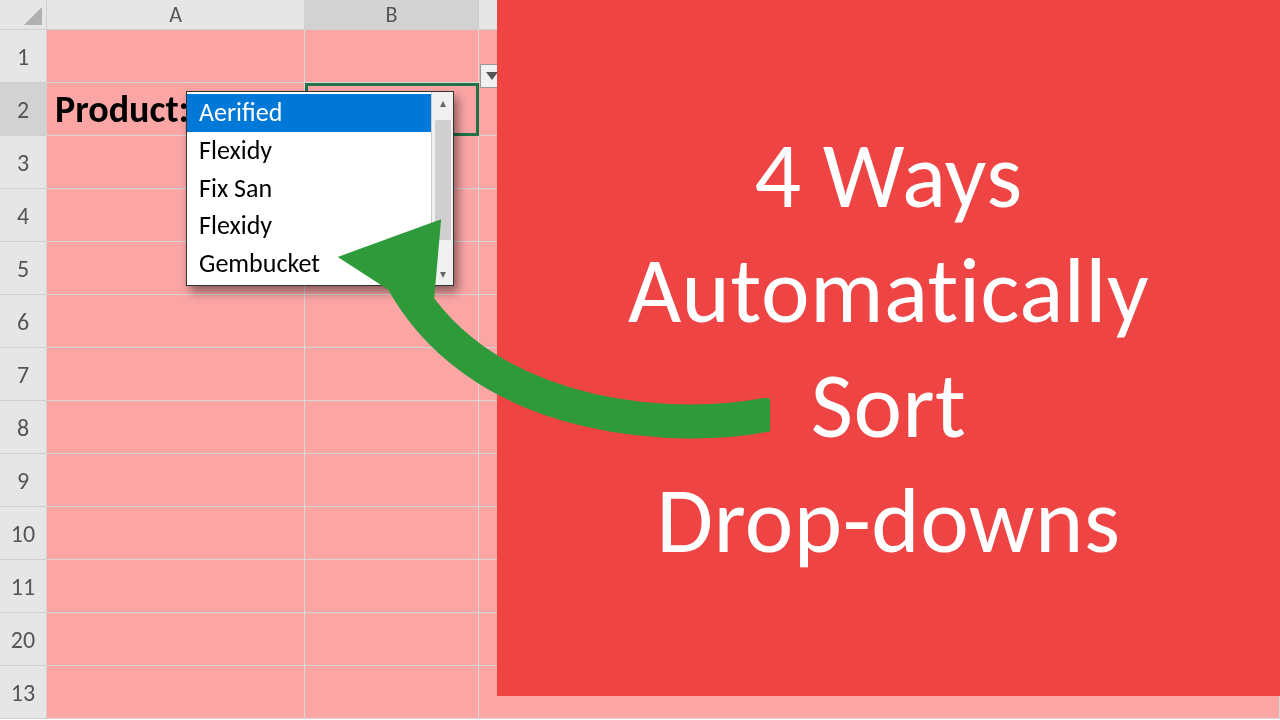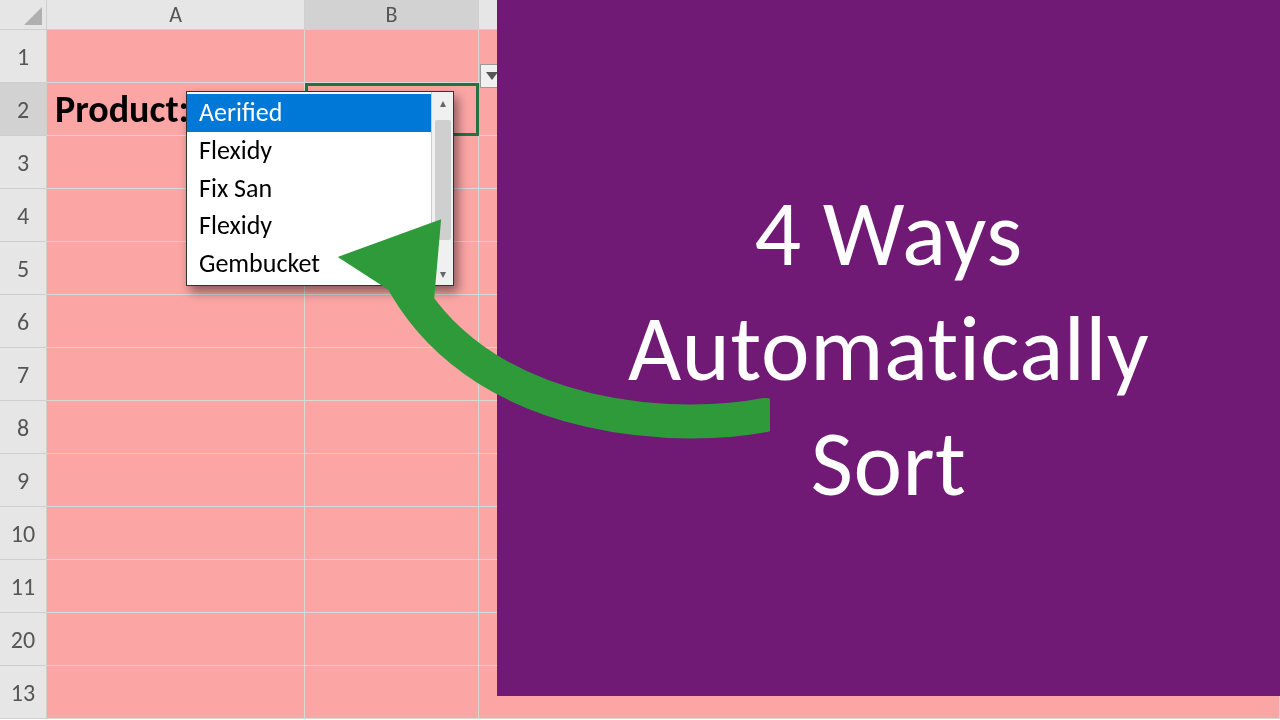--- a/index.html
+++ b/index.html
@@ -29,21 +29,21 @@
   
   .dd { position:absolute; left:186px; top:91px; width:268px; background:#fff; border:1px solid #333; box-shadow:4px 6px 10px rgba(0,0,0,.45); display:flex;}
   .dd-items{ flex:1; padding:2px 0;}
   .dd-item{ font-size:26px; padding:2px 12px; color:#000; line-height:1.3;}
   .dd-item.sel{ background:#0078d7; color:#fff;}
   .dd-scroll{ width:22px; background:#f0f0f0; border-left:1px solid #ccc; position:relative;}
   .dd-scroll .ar{ position:absolute; left:0; width:22px; height:22px; display:flex; align-items:center;justify-content:center; color:#666; font-size:12px;}
   .dd-scroll .up{ top:0;} .dd-scroll .dn{ bottom:0;}
   .dd-scroll .thumb{ position:absolute; left:3px; top:28px; width:16px; height:120px; background:#cfcfcf; border-radius:2px;}
   
-  .panel{ position:absolute; right:0; top:0; width:783px; height:696px; background:#701a75; color:#fff; display:flex; flex-direction:column; align-items:center; justify-content:center; gap:0px; font-weight:400;}
+  .panel{ position:absolute; right:0; top:0; width:783px; height:696px; background:#ef4444; color:#fff; display:flex; flex-direction:column; align-items:center; justify-content:center; gap:0px; font-weight:400;}
   .panel div{ font-size:92px; line-height:1.25; text-align:center; letter-spacing:0.5px;}
   
   .arrow{ position:absolute; left:310px; top:195px; width:460px; height:250px; pointer-events:none;}
 </style>
 </head>
 <body>
 
 <div class="sheet">
 
   <div class="hdrrow">
@@ -154,20 +154,21 @@
       <div class="ar up">▴</div>
       <div class="thumb"></div>
       <div class="ar dn">▾</div>
     </div>
   </div>
 
   <div class="panel">
     <div>4 Ways</div>
     <div>Automatically</div>
     <div>Sort</div>
+    <div>Drop-downs</div>
   </div>
 
   <svg class="arrow" viewBox="0 0 460 250">
     <path d="M455 220 C 380 235, 180 235, 95 90" stroke="#2e9a3a" stroke-width="34" fill="none" stroke-linecap="round"></path>
     <polygon points="38,40 148,40 106,130" fill="#2e9a3a" transform="rotate(-20 95 80)"></polygon>
   </svg>
 
 </div>
 
 </body></html>

